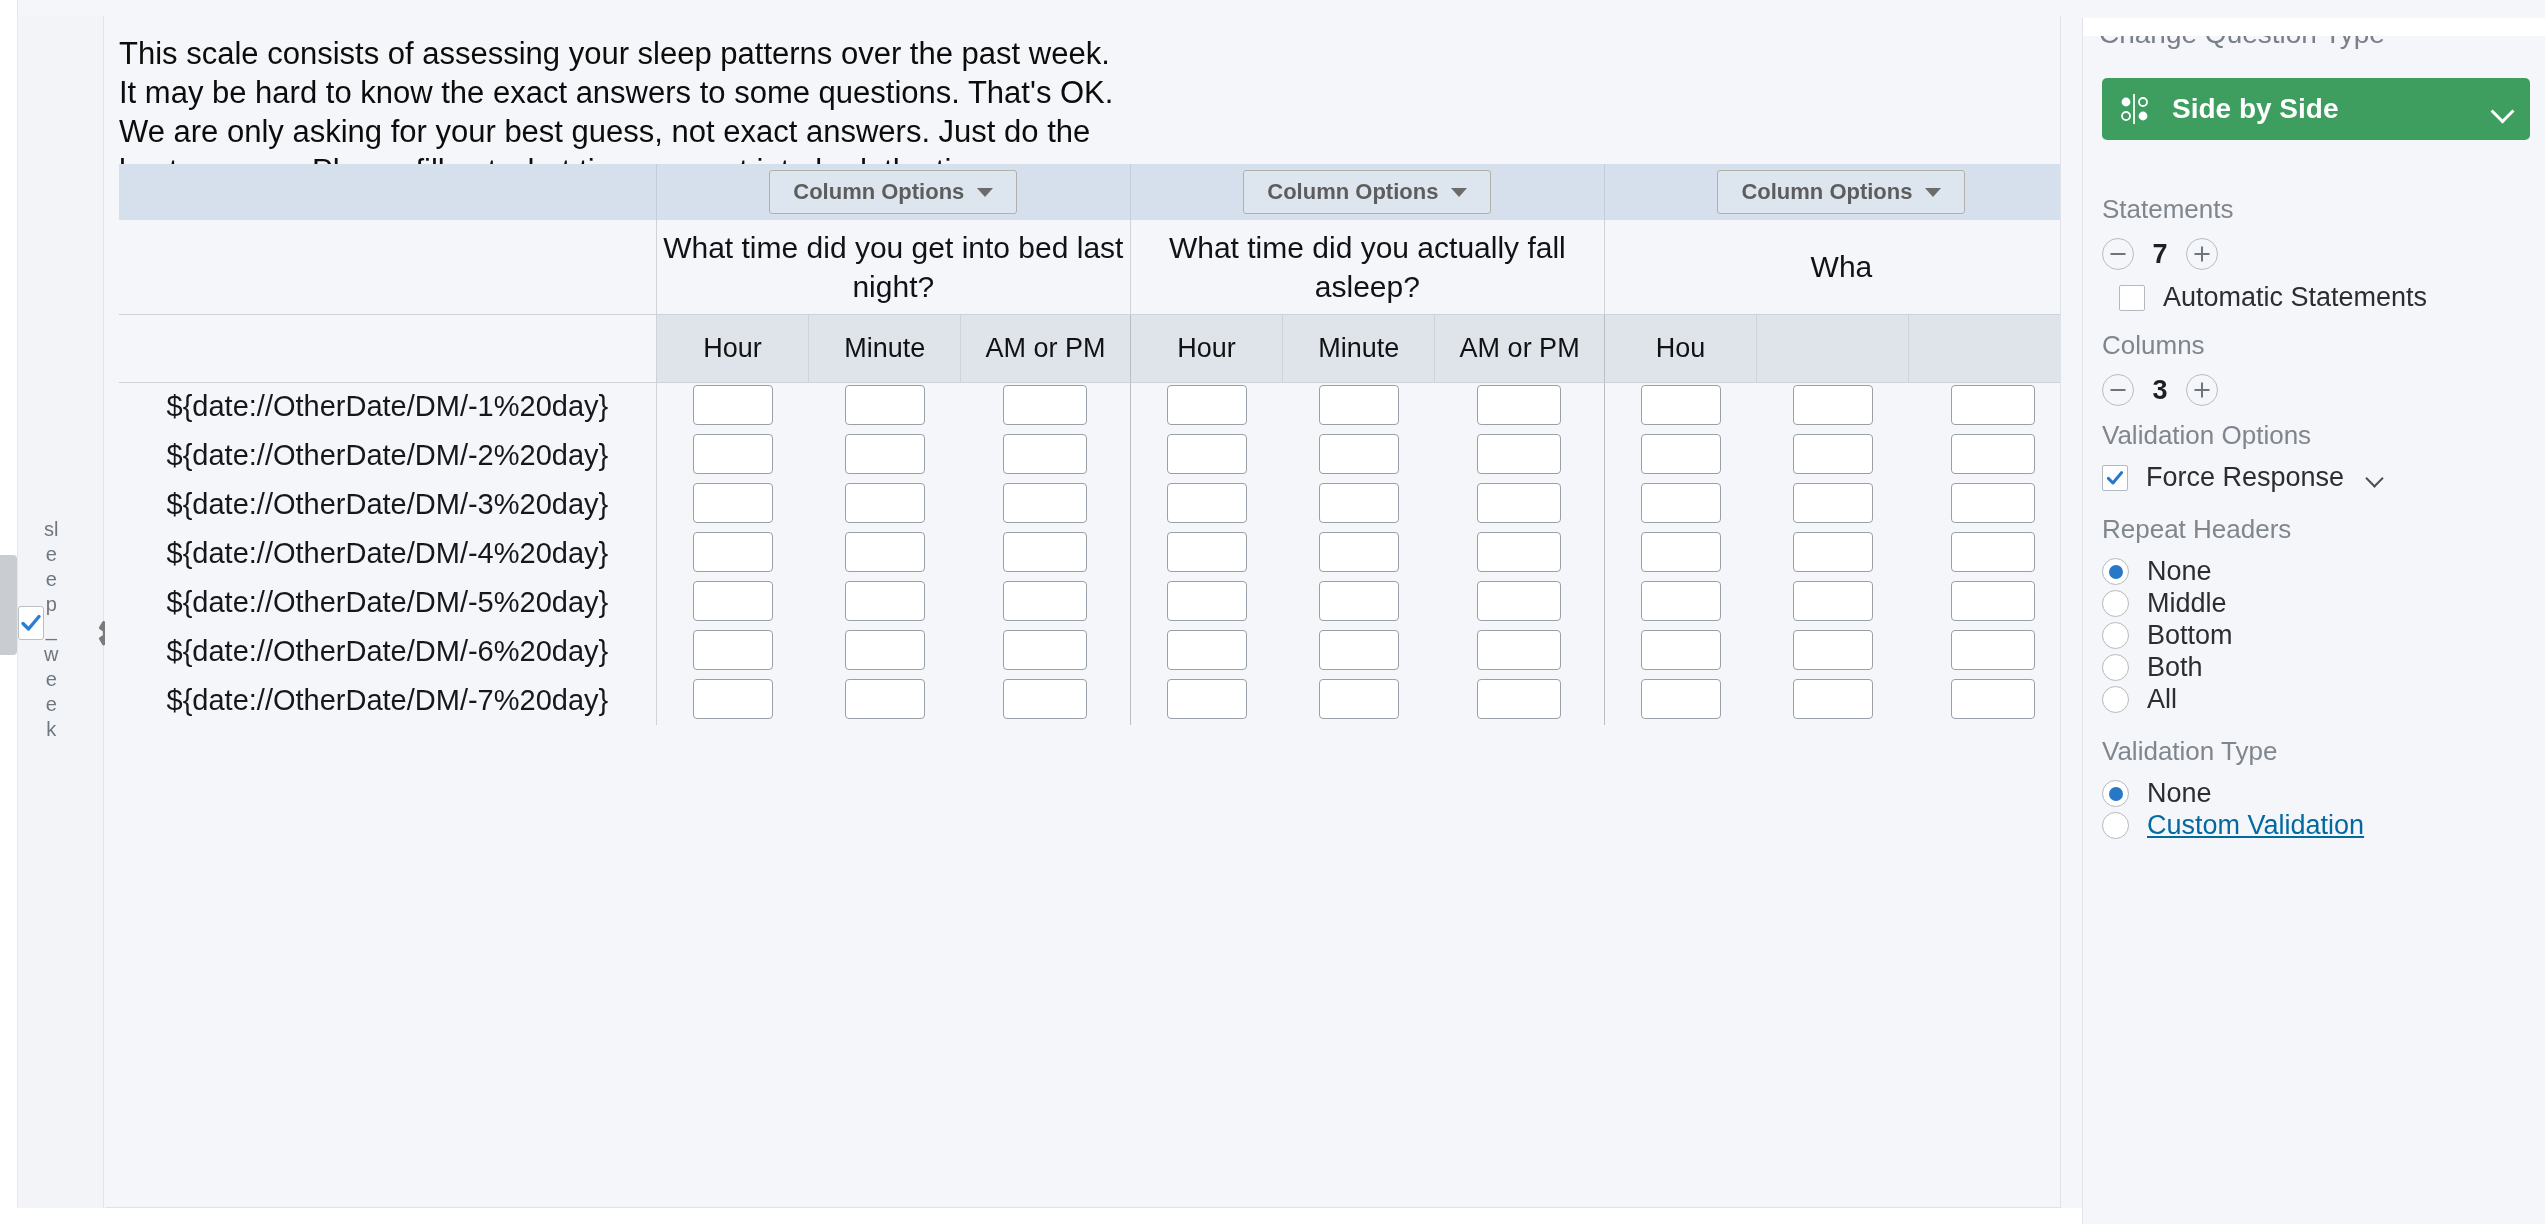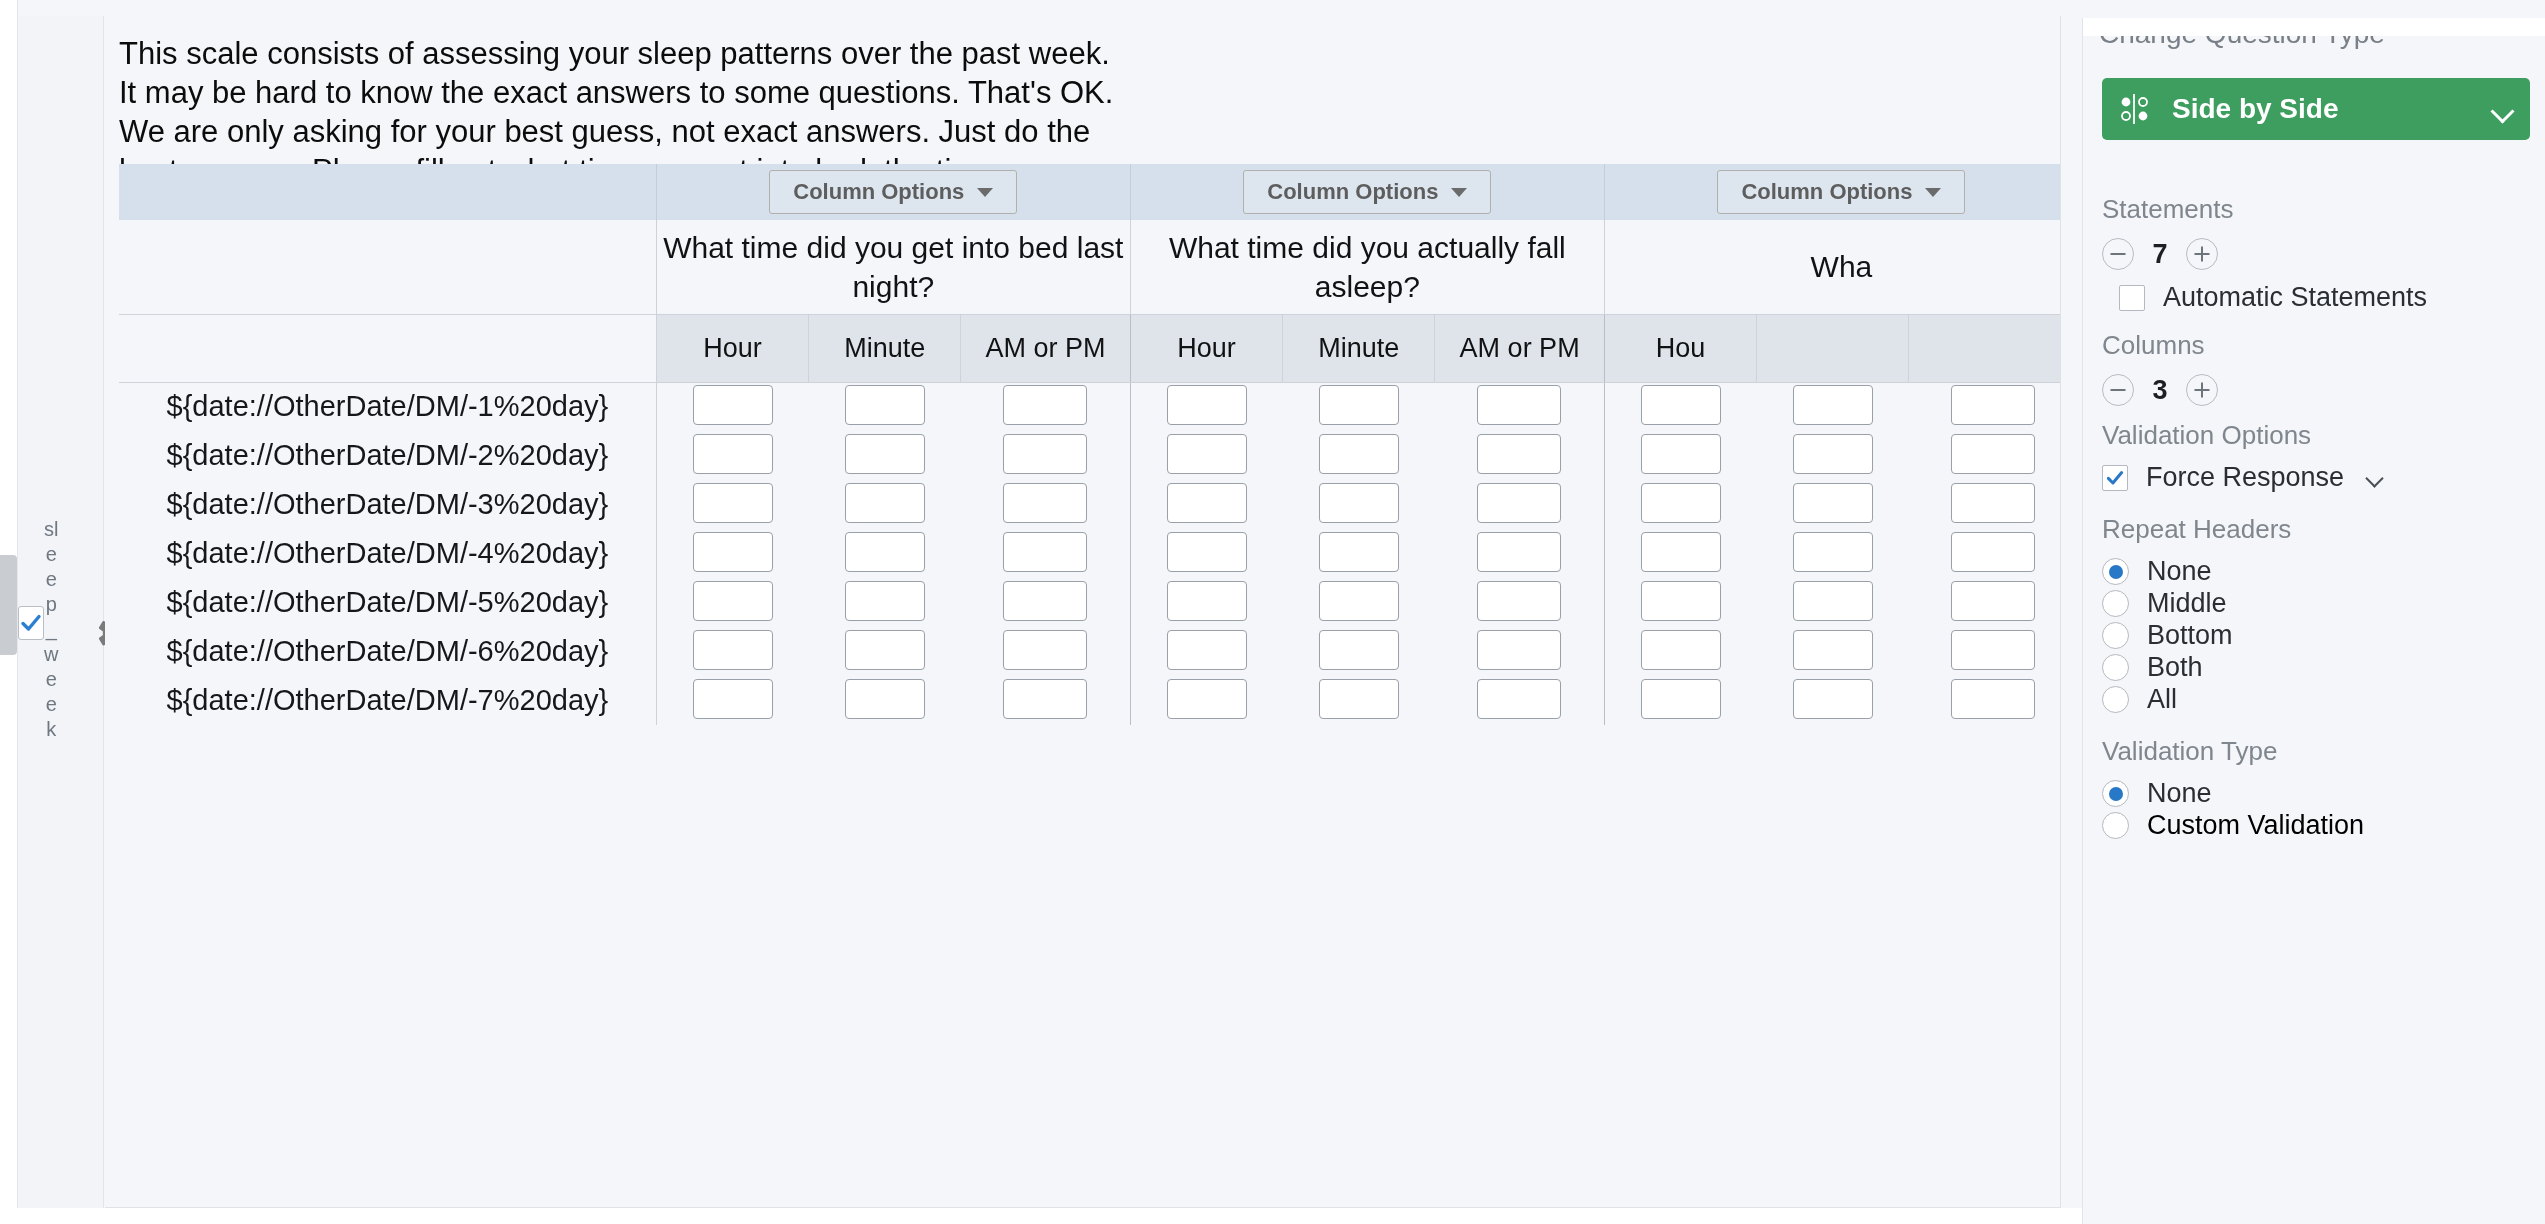--- a/index.html
+++ b/index.html
@@ -294,21 +294,21 @@
     border: 1.5px solid #b4b8bf;
     display: flex; align-items: center; justify-content: center;
     flex: none;
   }
   .radio.on::after {
     content: "";
     width: 14px; height: 14px; border-radius: 50%;
     background: #2878c8;
   }
   .opt-text { font-size: 27px; color: #2a2d31; white-space: nowrap; }
-  .opt-text.link { color: #000000; }
+  .opt-text.link { color: #0369a1; text-decoration: underline; }
   .mini-chev {
     width: 20px; height: 11px; position: relative; margin-left: 4px;
   }
   .mini-chev::before {
     content: "";
     position: absolute; left: 2px; top: 0;
     width: 11px; height: 11px;
     border-right: 2.5px solid #4a4f56;
     border-bottom: 2.5px solid #4a4f56;
     transform: rotate(45deg);

